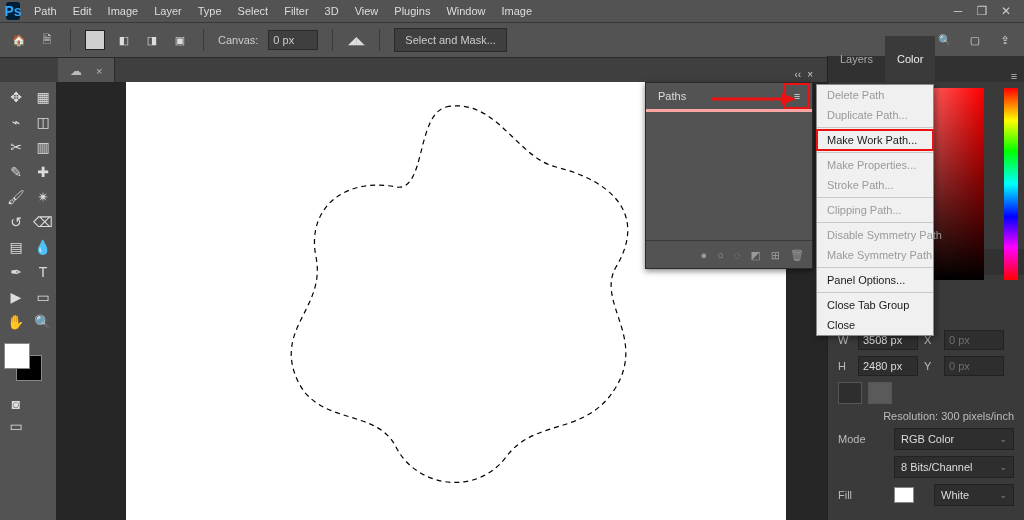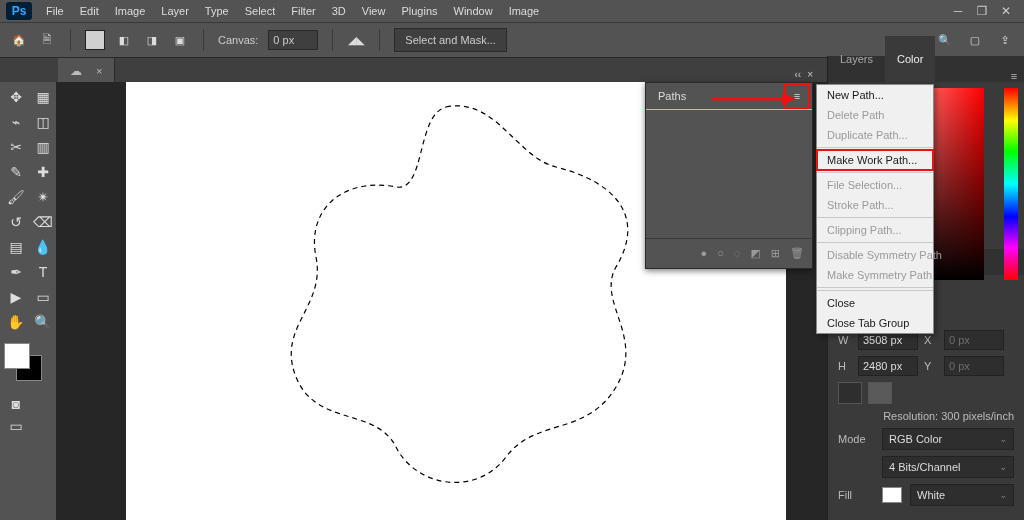--- a/index.html
+++ b/index.html
@@ -1,18 +1,18 @@
 <!DOCTYPE html>
 <html><head>
 <meta charset="utf-8">
 <style>
   html,body{margin:0;padding:0;width:1024px;height:520px;overflow:hidden;background:#535353;font-family:"Segoe UI",Tahoma,sans-serif;font-size:11px;color:#ccc;user-select:none}
   
   .menubar{height:22px;background:#535353;display:flex;align-items:center;padding:0 6px;border-bottom:1px solid #383838}
-  .ps-logo{width:26px;height:18px;background:#001E36;border-radius:3px;display:flex;align-items:center;justify-content:center;color:#31A8FF;font-weight:700;font-size:12px;margin-right:6px}
+  .ps-logo{width:14px;height:18px;background:#001E36;border-radius:3px;display:flex;align-items:center;justify-content:center;color:#31A8FF;font-weight:700;font-size:14px;margin-right:6px}
   .menu-item{padding:3px 8px;cursor:default;color:#ddd}
   .menubar-spacer{flex:1}
   .win-btn{width:24px;text-align:center;color:#ccc;font-size:12px}
   .optbar{height:34px;background:#535353;display:flex;align-items:center;padding:0 10px;border-bottom:1px solid #2a2a2a;gap:10px}
   .opt-icon{width:18px;height:18px;display:flex;align-items:center;justify-content:center;color:#ddd}
   .opt-divider{width:1px;height:22px;background:#3a3a3a;margin:0 4px}
   .opt-shapebtn{width:18px;height:18px;background:#d0d0d0;border:1px solid #222}
   .opt-label{color:#ccc}
   .opt-input{width:40px;height:18px;background:#3f3f3f;border:1px solid #2a2a2a;color:#ccc;padding:0 4px;font-size:11px}
   .opt-btn{height:22px;padding:0 10px;background:#3f3f3f;border:1px solid #2a2a2a;color:#ccc;display:flex;align-items:center}
@@ -30,21 +30,21 @@
   .sw.fg{left:0;top:0;background:#fff;z-index:2}
   .sw.bg{left:12px;top:12;background:#000;z-index:1}
   .tool-bottom{margin-top:10px;color:#ddd}
   
   .workspace{position:absolute;left:56px;top:82px;right:196px;bottom:0;background:#262626;overflow:hidden}
   .canvas{position:absolute;left:70px;top:0;width:660px;height:470px;background:#fff}
   .shape{position:absolute;left:110px;top:5px;width:420px;height:420px}
   .shape path{fill:none;stroke:#000;stroke-width:1.2;stroke-dasharray:5 4}
   
   .paths-panel{position:absolute;left:645px;top:82px;width:166px;height:185px;background:#535353;border:1px solid #2a2a2a;box-shadow:0 2px 6px rgba(0,0,0,.5)}
-  .paths-head{height:26px;display:flex;align-items:center;border-bottom:1px solid #fca5a5}
+  .paths-head{height:26px;display:flex;align-items:center;border-bottom:3px solid #fca5a5}
   .paths-tab{height:26px;padding:0 12px;display:flex;align-items:center;background:#535353;color:#ddd}
   .paths-head-spacer{flex:1}
   .paths-close{position:absolute;right:-1px;top:-14px;color:#ccc;font-size:10px;display:flex;gap:6px}
   .paths-menu-btn{width:22px;height:22px;margin:2px;border:2px solid #e11;display:flex;align-items:center;justify-content:center;color:#ddd}
   .paths-body{height:128px}
   .paths-foot{height:28px;border-top:1px solid #3a3a3a;display:flex;align-items:center;justify-content:flex-end;gap:10px;padding:0 8px;color:#9a9a9a}
   .arrow{position:absolute;left:712px;top:92px;width:84px;height:14px;pointer-events:none}
   .arrow line{stroke:#e11;stroke-width:3}
   .arrow polygon{fill:#e11}
   
@@ -67,32 +67,32 @@
   .doc-row{display:flex;align-items:center;gap:8px;margin:6px 0;color:#ddd}
   .doc-row .ic{width:14px;height:14px;border:1px solid #888}
   .sect{margin-top:6px;color:#bbb}
   .whgrid{display:grid;grid-template-columns:14px 60px 14px 60px;gap:6px;align-items:center;margin:6px 0;color:#bbb}
   .val{background:#2e2e2e;border:1px solid #222;height:18px;padding:0 4px;color:#ddd;font-size:11px;display:flex;align-items:center}
   .val.dis{color:#6e6e6e}
   .iconrow{display:flex;gap:6px;margin:6px 0}
   .iconrow .b{width:22px;height:20px;border:1px solid #555;background:#2e2e2e}
   .iconrow .b.active{background:#5a5a5a}
   .res{color:#bbb;text-align:right;margin:6px 0}
-  .row{display:flex;align-items:center;gap:8px;margin:6px 0}
+  .row{display:flex;align-items:center;gap:20px;margin:6px 0}
   .row .lab{width:36px;color:#bbb}
   .dd{flex:1;background:#2e2e2e;border:1px solid #222;height:20px;display:flex;align-items:center;padding:0 6px;justify-content:space-between;color:#ddd}
   .dd .car{color:#888;font-size:9px}
   .fillsw{width:18px;height:14px;background:#fff;border:1px solid #888}
 </style>
 </head>
 <body>
 
 <div class="menubar">
   <div class="ps-logo">Ps</div>
-  <div class="menu-item">File</div>
+  <div class="menu-item">Path</div>
   <div class="menu-item">Edit</div>
   <div class="menu-item">Image</div>
   <div class="menu-item">Layer</div>
   <div class="menu-item">Type</div>
   <div class="menu-item">Select</div>
   <div class="menu-item">Filter</div>
   <div class="menu-item">3D</div>
   <div class="menu-item">View</div>
   <div class="menu-item">Plugins</div>
   <div class="menu-item">Window</div>
@@ -203,37 +203,37 @@
     <span>🗑</span>
   </div>
 </div>
 
 <svg class="arrow">
   <line x1="0" y1="7" x2="70" y2="7"></line>
   <polygon points="70,1 84,7 70,13"></polygon>
 </svg>
 
 <div class="flyout" id="flyout">
-    <div class="fly-item">New Path...</div>
     <div class="fly-item disabled">Delete Path</div>
     <div class="fly-item disabled">Duplicate Path...</div>
     <div class="fly-sep"></div>
     <div class="fly-item hl">Make Work Path...</div>
     <div class="fly-sep"></div>
-    <div class="fly-item disabled">File Selection...</div>
+    <div class="fly-item disabled">Make Properties...</div>
     <div class="fly-item disabled">Stroke Path...</div>
     <div class="fly-sep"></div>
     <div class="fly-item disabled">Clipping Path...</div>
     <div class="fly-sep"></div>
     <div class="fly-item disabled">Disable Symmetry Path</div>
     <div class="fly-item disabled">Make Symmetry Path</div>
     <div class="fly-sep"></div>
-    <div class="fly-sep"></div>
+    <div class="fly-item">Panel Options...</div>
+    <div class="fly-sep"></div>
+    <div class="fly-item">Close Tab Group</div>
     <div class="fly-item">Close</div>
-    <div class="fly-item">Close Tab Group</div>
   </div>
 
 <div class="rightcol">
   <div class="panel-tabs">
     <div class="ptab">Layers</div>
     <div class="ptab active">Color</div>
     <div class="ptab-spacer"></div>
     <div class="ham">≡</div>
   </div>
   <div class="color-area">
@@ -270,21 +270,21 @@
     <div class="row">
       <span class="lab">Mode</span>
       <div class="dd">
           <span>RGB Color</span>
           <span class="car">⌄</span>
         </div>
     </div>
     <div class="row">
       <span class="lab"></span>
       <div class="dd">
-          <span>4 Bits/Channel</span>
+          <span>8 Bits/Channel</span>
           <span class="car">⌄</span>
         </div>
     </div>
     <div class="row">
       <span class="lab">Fill</span>
       <span class="fillsw"></span>
       <div class="dd">
           <span>White</span>
           <span class="car">⌄</span>
         </div>

